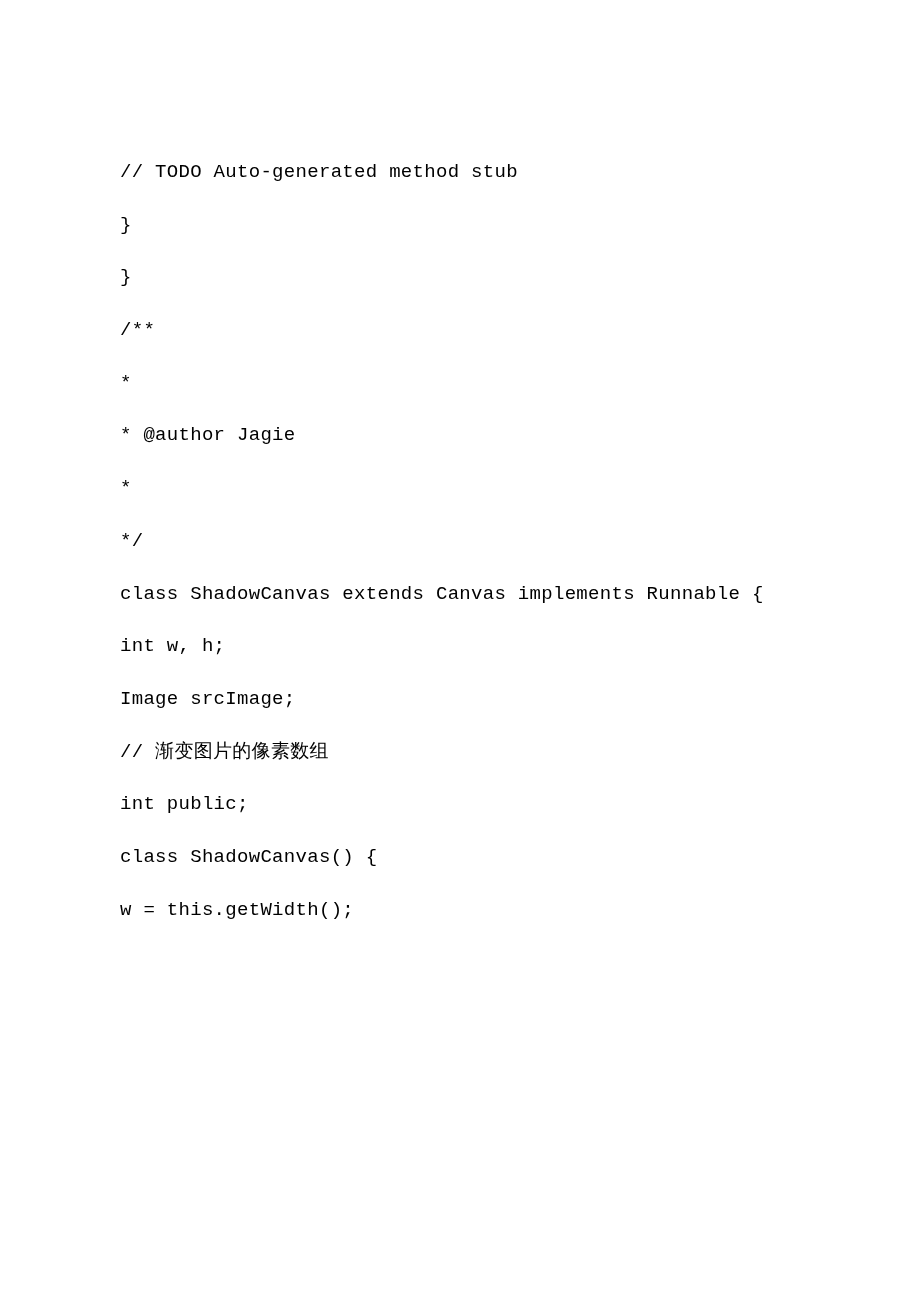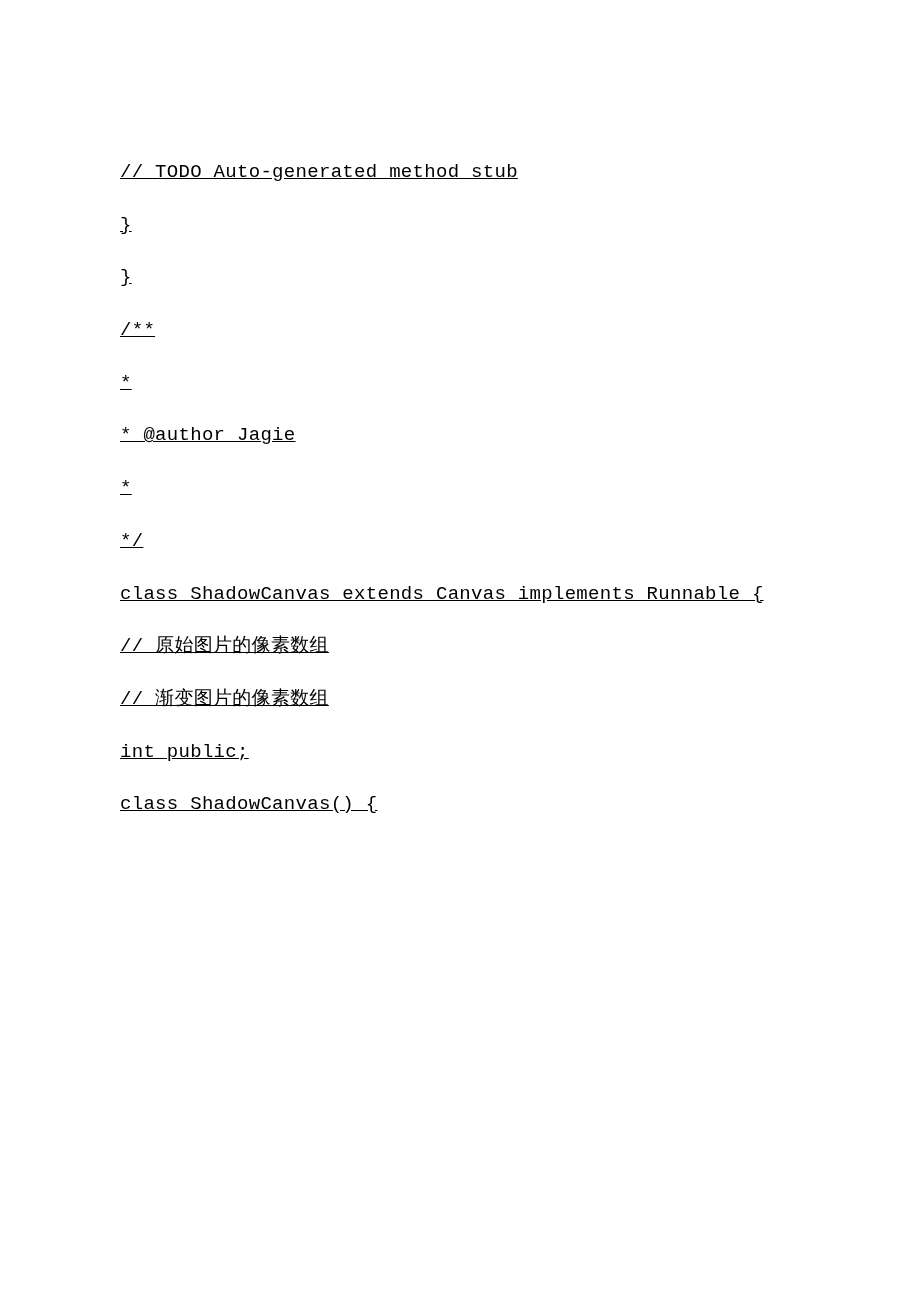--- a/index.html
+++ b/index.html
@@ -16,33 +16,34 @@
   .content {
     position: absolute;
     left: 120px;
     top: 160px;
     width: 700px;
   }
   .code-line {
     margin-bottom: 28px;
     white-space: pre;
     letter-spacing: 0.3px;
-    text-decoration: underline;
   }
 </style>
 </head>
 <body>
 
 <div class="content">
   <div class="code-line">// TODO Auto-generated method stub</div>
   <div class="code-line">}</div>
   <div class="code-line">}</div>
   <div class="code-line">/**</div>
   <div class="code-line">*</div>
   <div class="code-line">* @author Jagie</div>
   <div class="code-line">*</div>
   <div class="code-line">*/</div>
   <div class="code-line">class ShadowCanvas extends Canvas implements Runnable {</div>
-  <div class="code-line">// 原始图片的像素数组</div>
+  <div class="code-line">int w, h;</div>
+  <div class="code-line">Image srcImage;</div>
   <div class="code-line">// 渐变图片的像素数组</div>
   <div class="code-line">int public;</div>
   <div class="code-line">class ShadowCanvas() {</div>
+  <div class="code-line">w = this.getWidth();</div>
 </div>
 
 </body></html>

